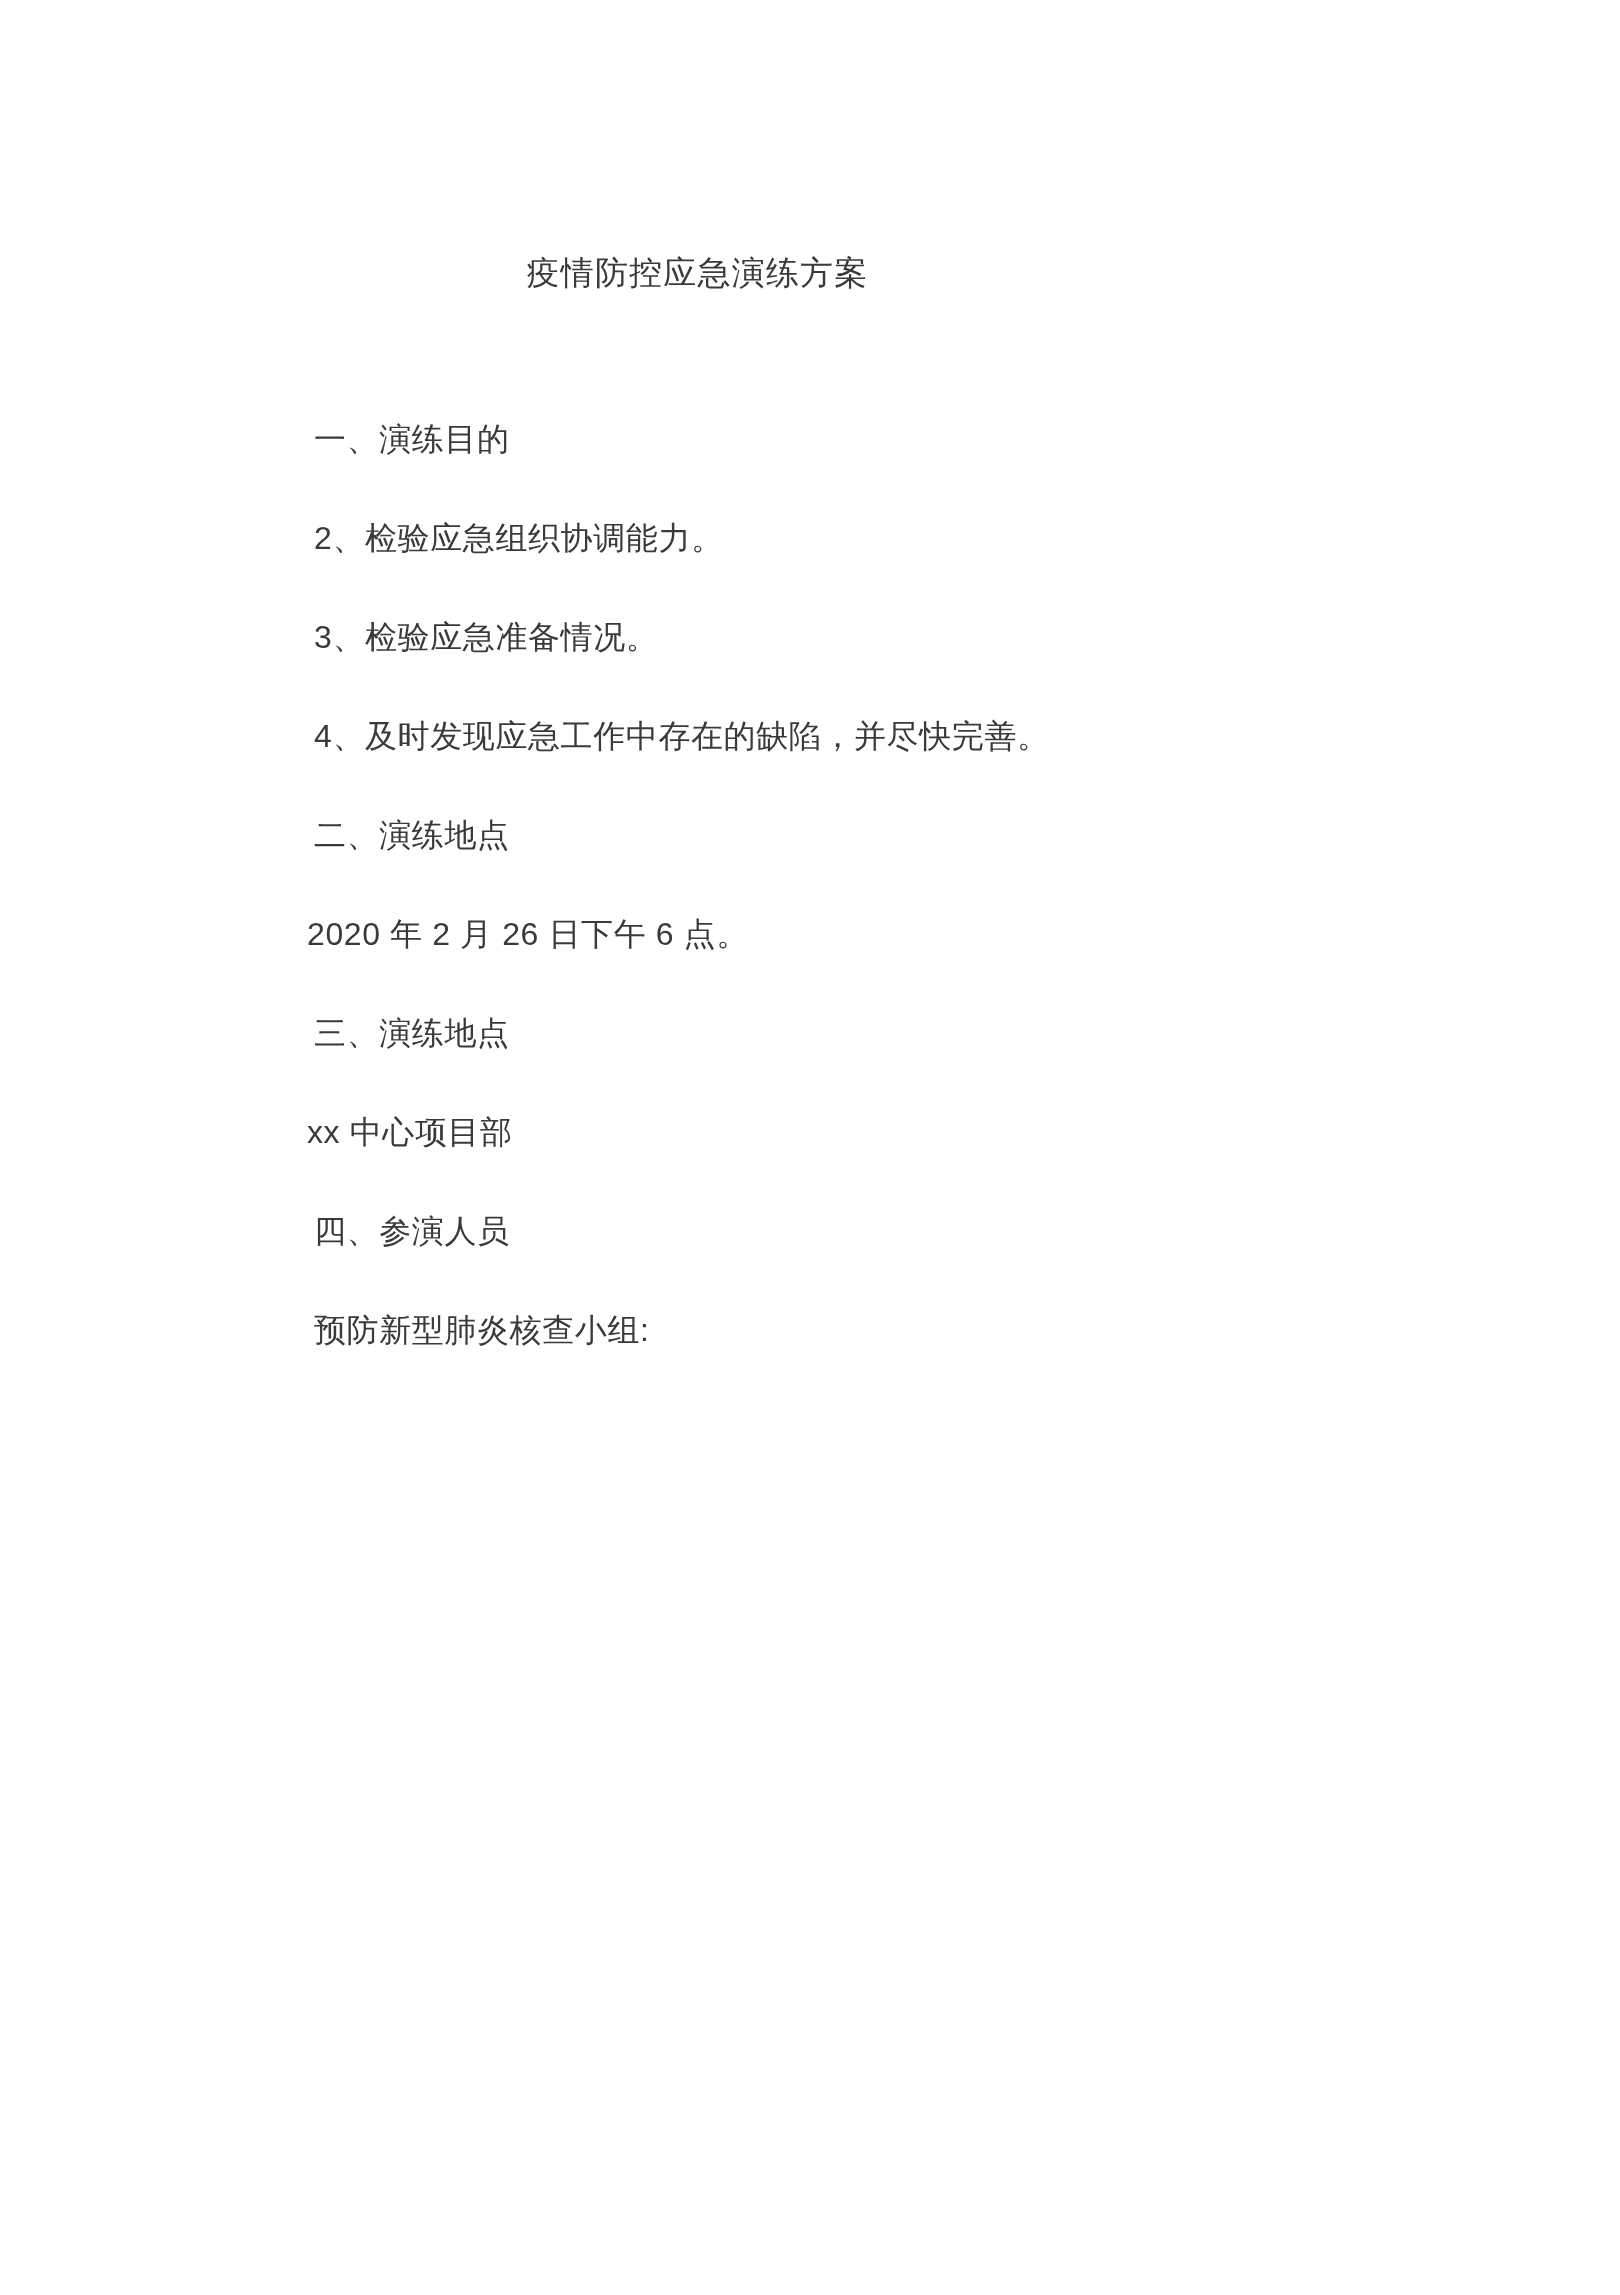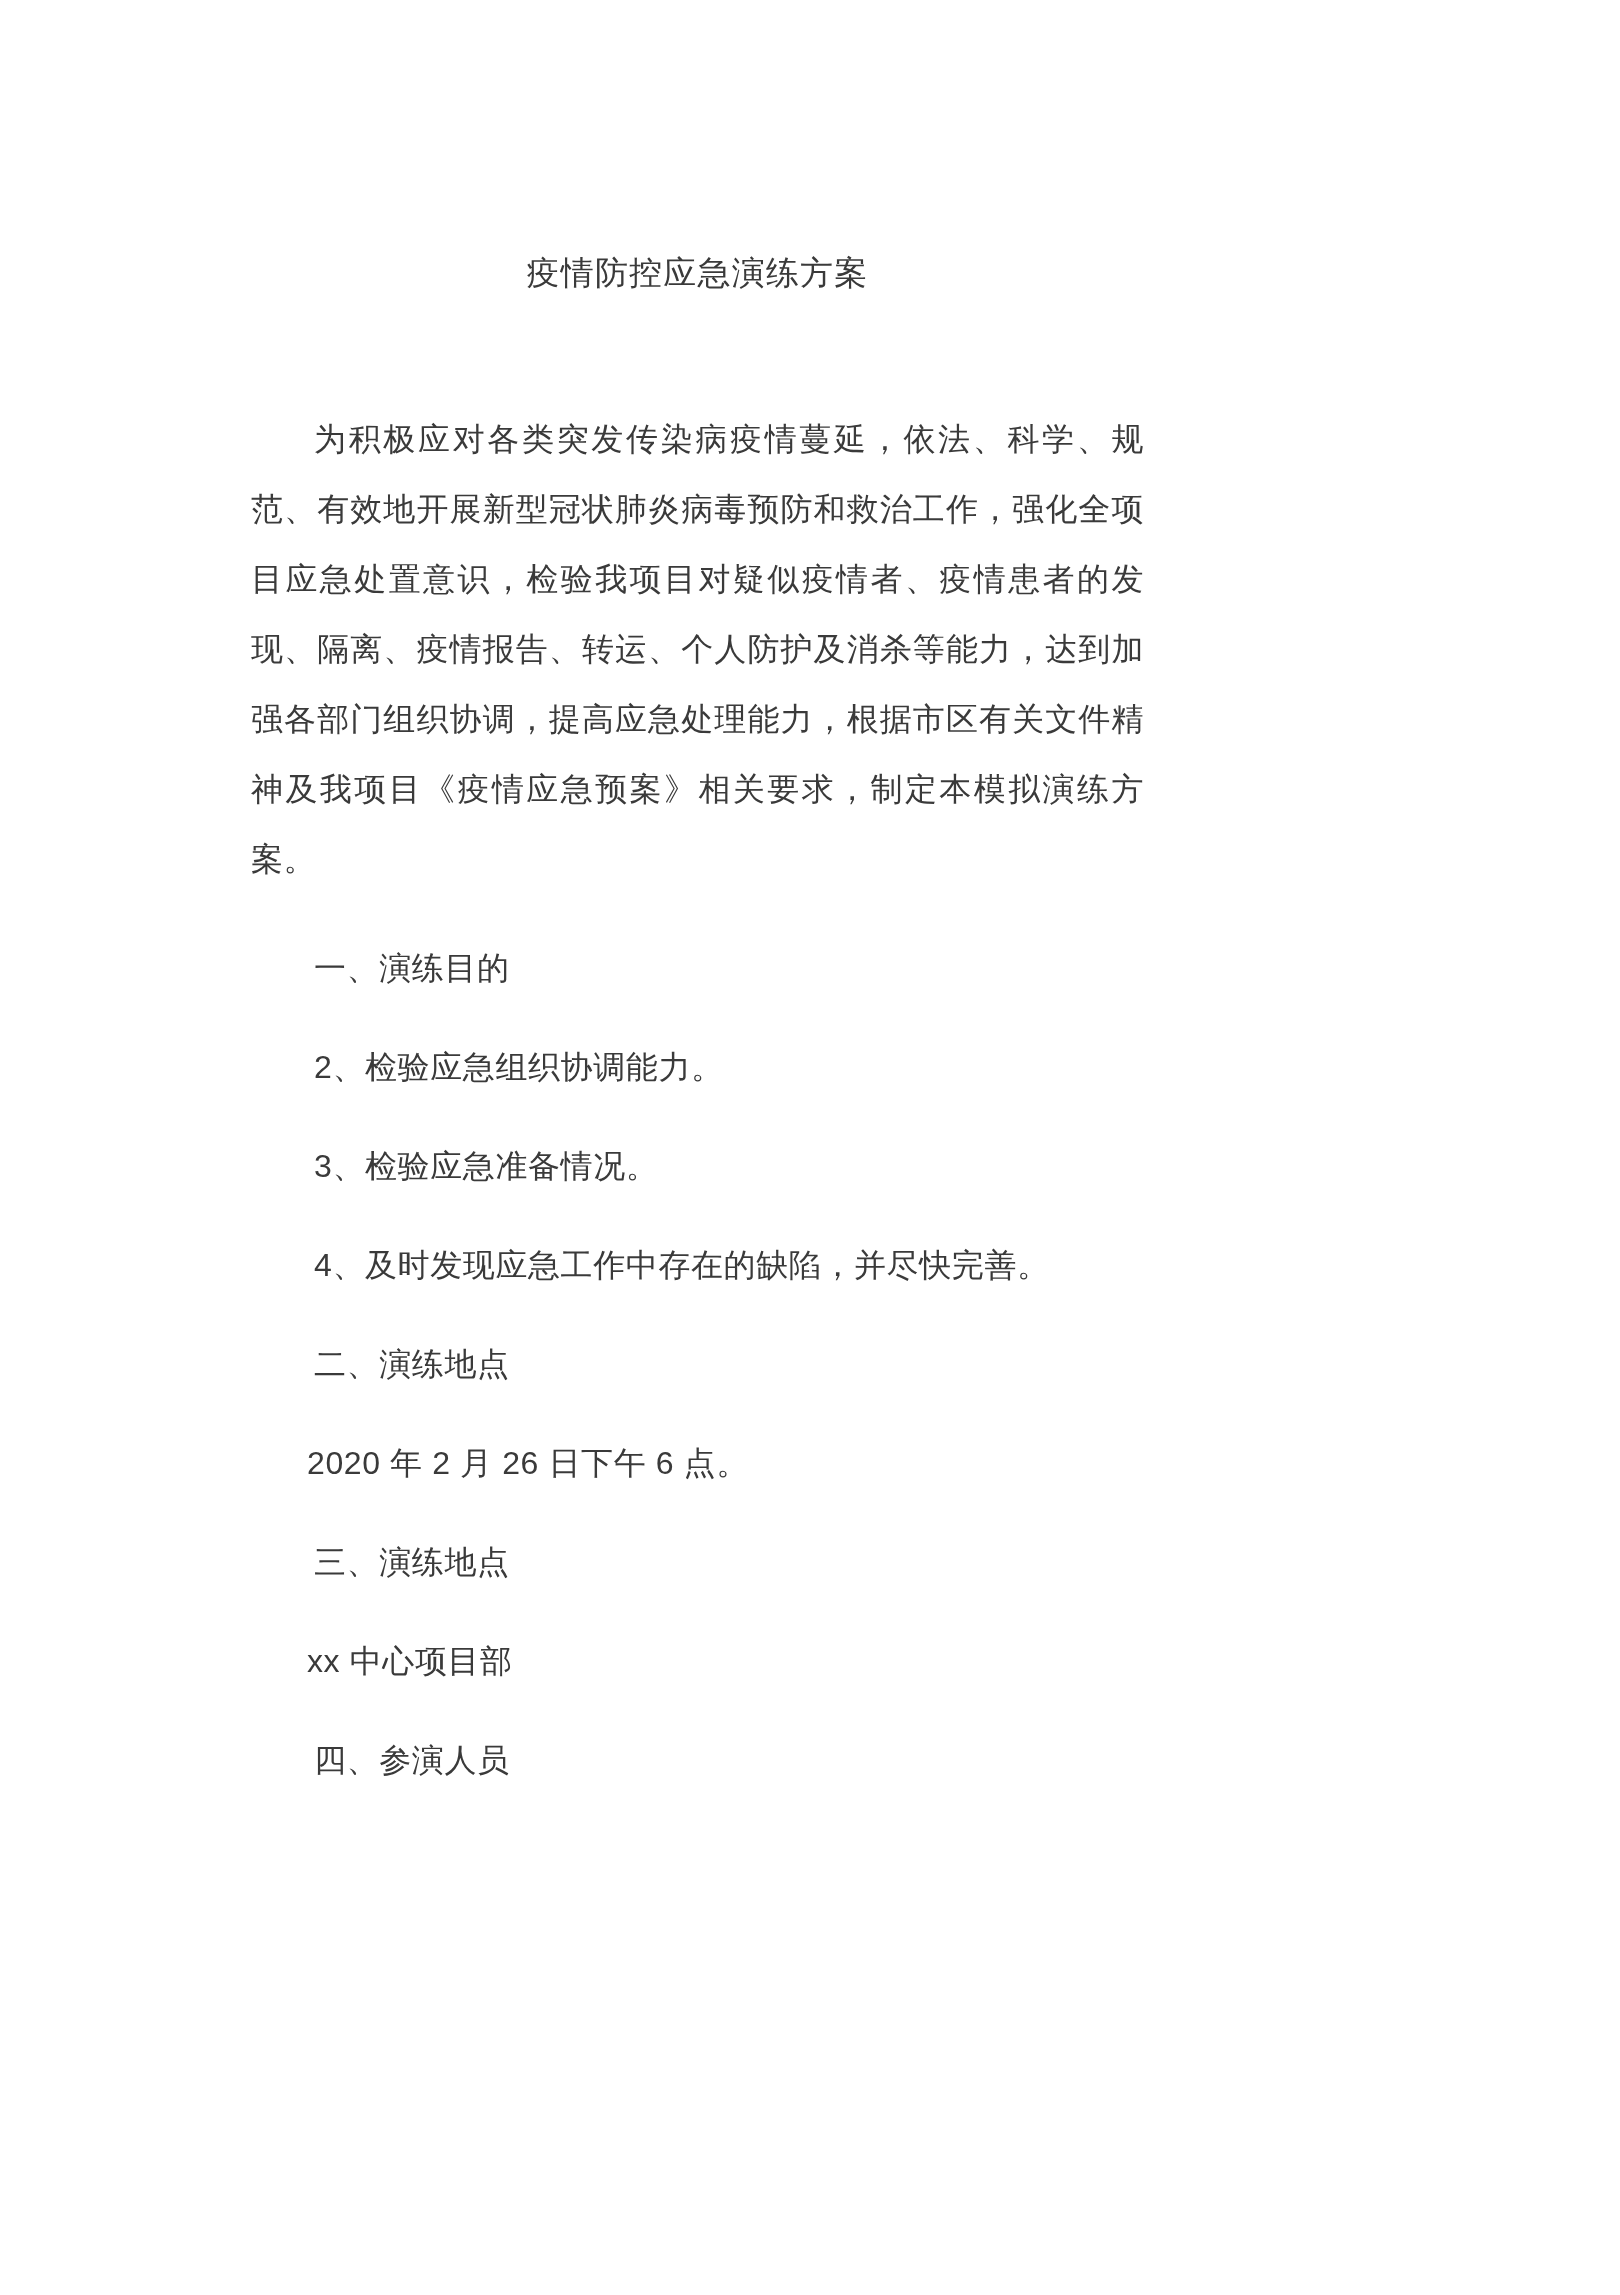--- a/index.html
+++ b/index.html
@@ -41,36 +41,36 @@
     text-indent: 56px;
   }
 </style>
 </head>
 <body>
 
 <div class="page">
 
   <h1 class="doc-title">疫情防控应急演练方案</h1>
 
-  <p class="para intro">为积极应对各类突发传染病疫情蔓延，依法、科学、规范、有效地开展新型冠状肺炎病毒预防和救治工作，强化全项目应急处置意识，检验我项目对疑似疫情者、疫情患者的发现、隔离、疫情报告、转运、个人防护及消杀等能力，达到加强各部门组织协调，提高应急处理能力，根据市区有关文件精神及我项目《疫情应急预案》相关要求，制定本模拟演练方案。</p>
 
   <p class="para">一、演练目的</p>
 
 
   <p class="para">2、检验应急组织协调能力。</p>
 
   <p class="para">3、检验应急准备情况。</p>
 
   <p class="para">4、及时发现应急工作中存在的缺陷，并尽快完善。</p>
 
   <p class="para">二、演练地点</p>
 
   <p class="para latin-lead">2020 年 2 月 26 日下午 6 点。</p>
 
   <p class="para">三、演练地点</p>
 
   <p class="para latin-lead">xx 中心项目部</p>
 
   <p class="para">四、参演人员</p>
 
+  <p class="para">预防新型肺炎核查小组:</p>
 
 </div>
 
 
 </body></html>

